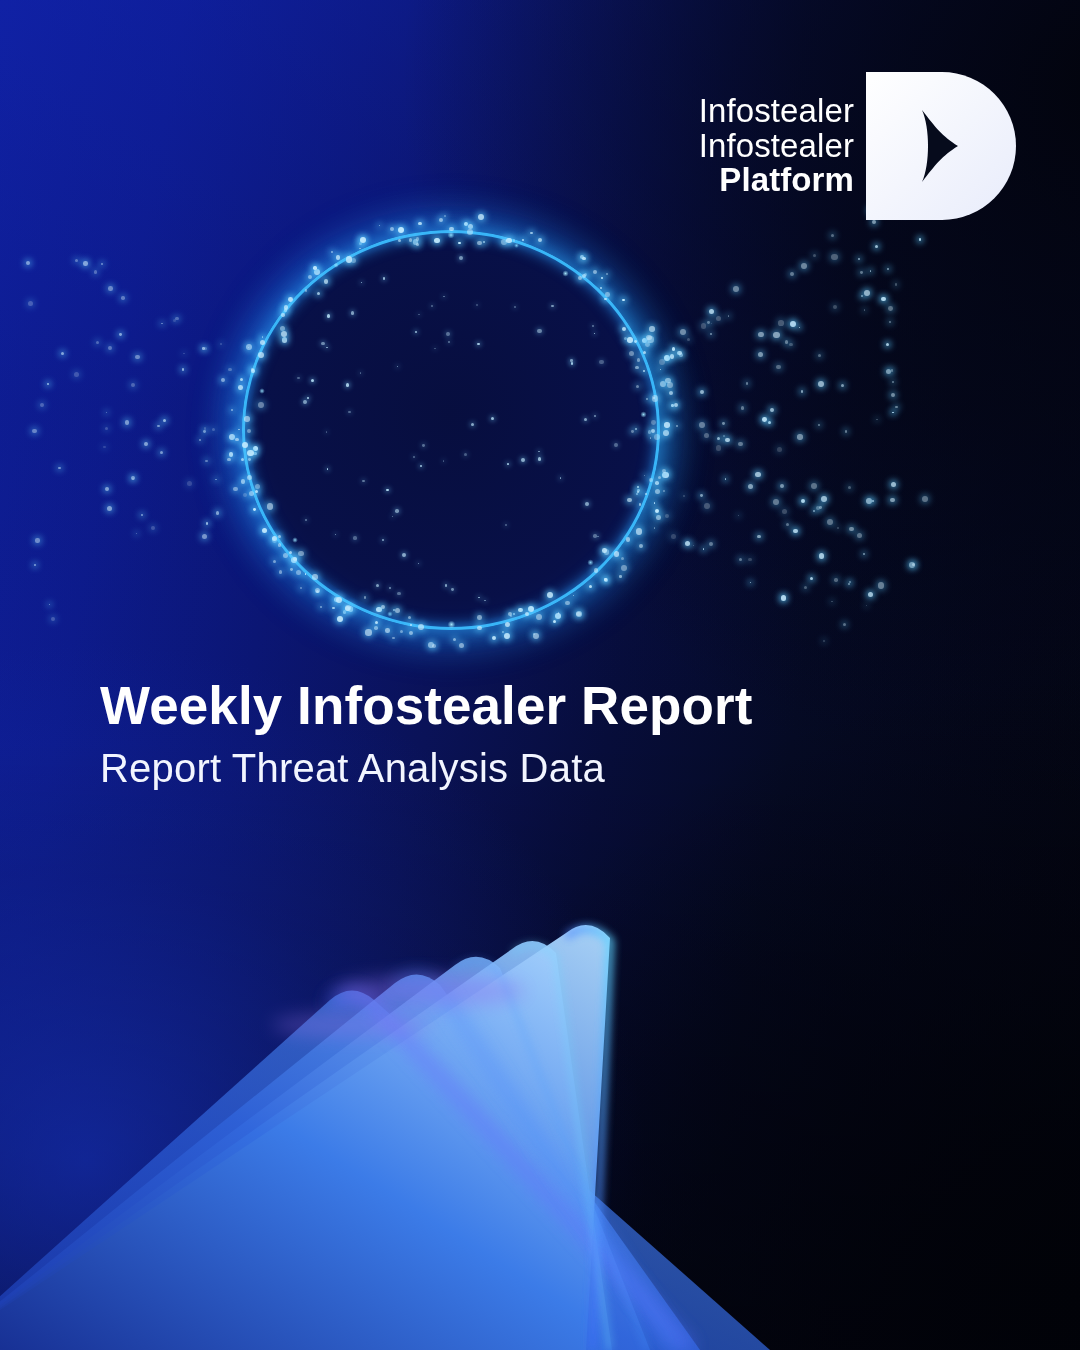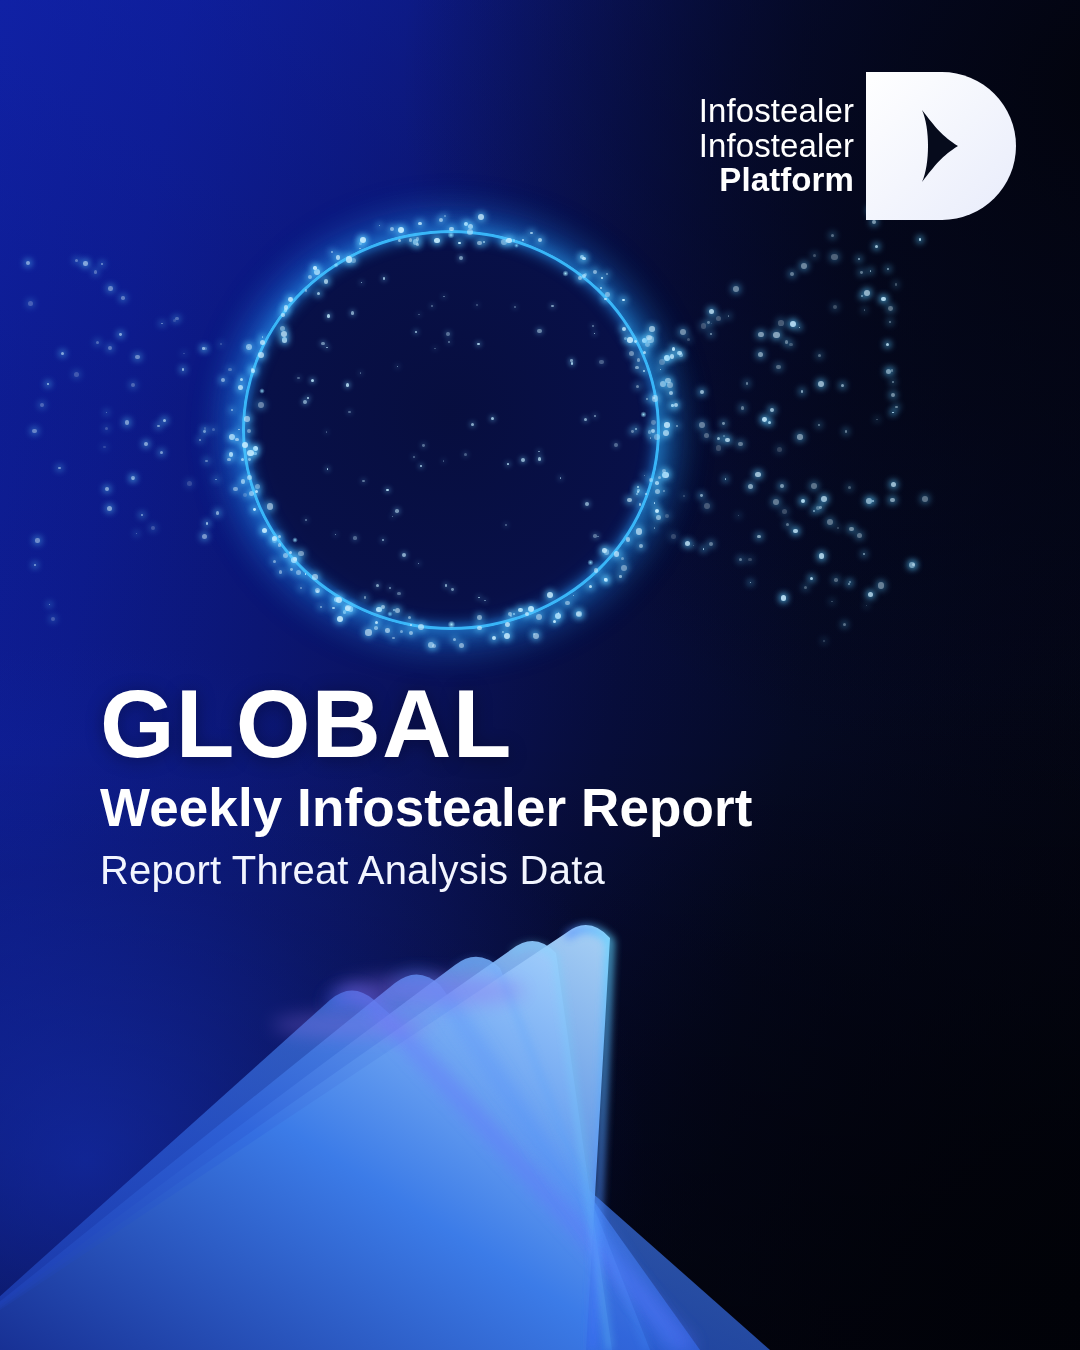--- a/index.html
+++ b/index.html
@@ -773,19 +773,18 @@
       <path d="M566,32 Q589,14 610,36 L592,445" fill="none" stroke="url(#edge2)" stroke-width="7" filter="url(#soft2)" opacity=".95"></path>
       <path d="M512,48 Q535,30 556,52 L610,445" fill="none" stroke="#6fd9ff" stroke-width="3" filter="url(#soft2)" opacity=".7"></path>
       <path d="M455,64 Q478,46 500,68 L648,445" fill="none" stroke="#4f9dff" stroke-width="3" filter="url(#soft2)" opacity=".55"></path>
 
       <ellipse cx="430" cy="86" rx="95" ry="16" fill="#8d6ff2" opacity=".38" filter="url(#soft)"></ellipse>
       <ellipse cx="352" cy="120" rx="80" ry="13" fill="#9a74ee" opacity=".3" filter="url(#soft)"></ellipse>
     </svg>
   </div>
 
   <div class="headline">
-    <h1 class="h-global">GLOBAL</h1>
     <h2 class="h-sub1">Weekly Infostealer Report</h2>
     <h3 class="h-sub2">Report Threat Analysis Data</h3>
   </div>
 
 
 </div>
 
 </body></html>

